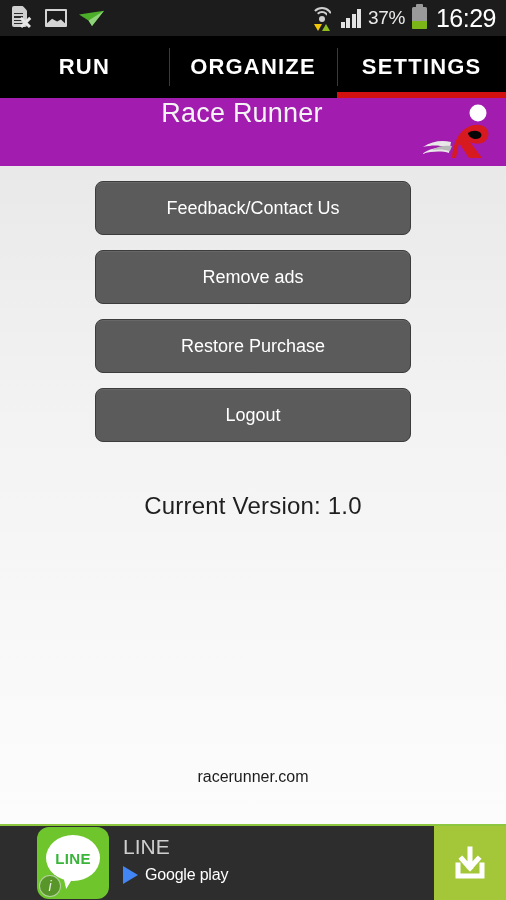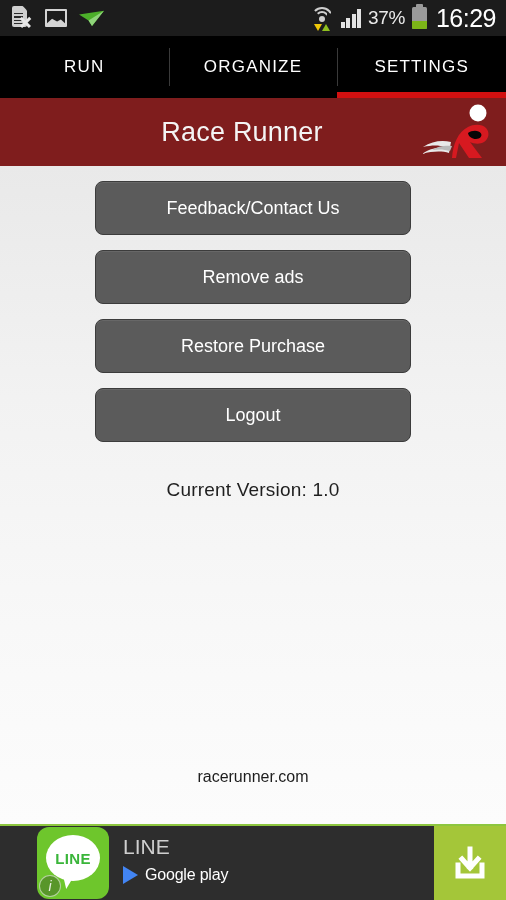--- a/index.html
+++ b/index.html
@@ -122,36 +122,36 @@
   .clock { color: #ffffff; font-size: 25px; letter-spacing: -0.5px; margin-left: 2px; }
 
   
   .tabbar {
     position: relative; height: 62px; background: #000;
     display: flex; flex: 0 0 62px;
   }
   .tab {
     flex: 1; position: relative;
     display: flex; align-items: center; justify-content: center;
-    color: #ffffff; font-size: 17px; font-weight: normal; letter-spacing: 1.2px;
+    color: #ffffff; font-size: 22px; font-weight: bold; letter-spacing: 1.2px;
   }
   .tab + .tab::before {
     content: ""; position: absolute; left: 0; top: 12px; bottom: 12px;
     width: 1px; background: #3a3a3a;
   }
   .tab .underline {
     position: absolute; left: 0; right: 0; bottom: 0; height: 6px;
     background: transparent;
   }
   .tab.active .underline { background: #d21010; }
 
   
   .titlebar {
-    position: relative; height: 68px; background: #7f1d1d;
-    display: flex; align-items: center; justify-content: center;
+    position: relative; height: 68px; background: #a21caf;
+    display: flex; justify-content: center;
     flex: 0 0 68px;
   }
   .app-title {
     color: #f4f4f4; font-size: 27px; font-weight: normal;
     letter-spacing: 0.2px; margin-right: 22px;
   }
   .logo {
     position: absolute; right: 8px; top: 50%; transform: translateY(-50%);
     width: 86px; height: 56px;
   }
@@ -169,22 +169,22 @@
     margin-bottom: 15px;
     background: #5b5b5b;
     border: 1.5px solid #3c3c3c;
     border-radius: 8px;
     color: #ffffff; font-size: 18px; font-family: "Liberation Sans", sans-serif;
     display: flex; align-items: center; justify-content: center;
     cursor: pointer;
     box-shadow: 0 1px 0 rgba(255,255,255,0.08) inset;
   }
   .version {
-    margin-top: 22px;
-    color: #1f1f1f; font-size: 19px; letter-spacing: 0.2px;
+    margin-top: 35px;
+    color: #1f1f1f; font-size: 24px; letter-spacing: 0.2px;
   }
   .site {
     position: absolute; left: 0; right: 0; bottom: 38px;
     text-align: center; color: #1c1c1c; font-size: 16px;
   }
 
   
   .adbar {
     position: relative; height: 74px; flex: 0 0 74px;
     background: #2d2d2d; display: flex; align-items: stretch; padding-left: 36px;

